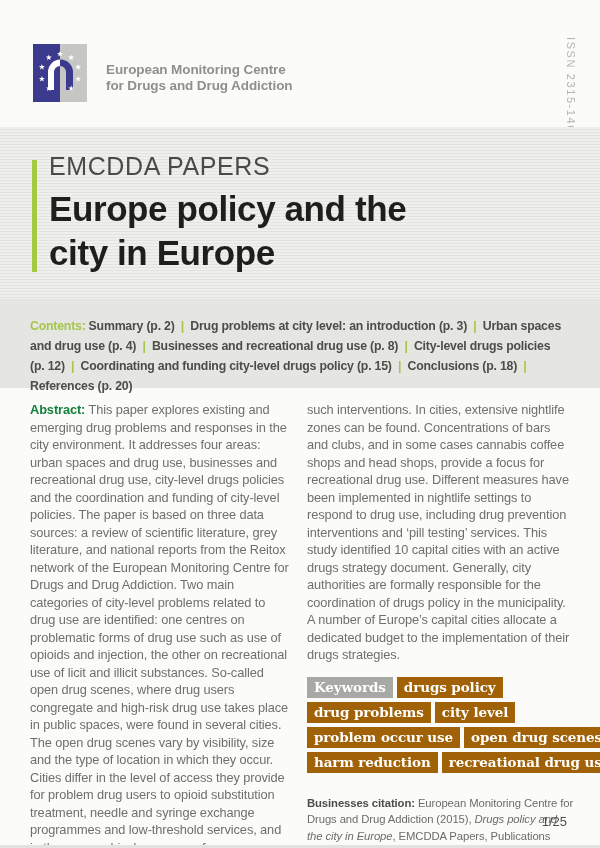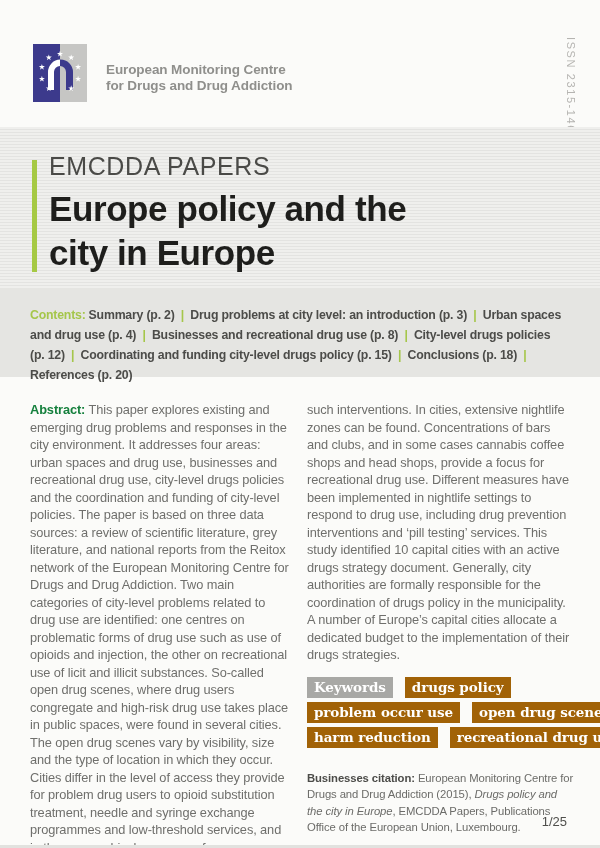--- a/index.html
+++ b/index.html
@@ -18,36 +18,36 @@
   
   .masthead { position:absolute; top:127px; left:0; width:600px; height:176px;
               background:repeating-linear-gradient(#efefed 0 2px, #e3e3e1 2px 3px);padding-left:36px; }
   .accent-bar { position:absolute; left:32px; top:33px; width:5px; height:112px; background:#a6c944; }
   .mast-text { position:absolute; left:49px; top:25px; }
   .series { font-size:25px; color:#4a4a47; letter-spacing:0.6px; }
   .title { margin-top:6px; font-size:35px; font-weight:700; color:#1e1e1c;
            line-height:44px; letter-spacing:-0.4px; }
 
   
-  .contents-band { position:absolute; top:288px; left:0; width:600px; height:89px; background:#e5e5e2; }
+  .contents-band { position:absolute; top:299px; left:0; width:600px; height:89px; background:#e5e5e2; }
   .contents-line { padding:17px 35px 0 30px; font-size:12.3px; font-weight:700;
                    line-height:20px; color:#4c4c49; letter-spacing:-0.2px; }
   .contents-label { color:#a5c64a; margin-right:3px; }
   .csep { color:#a5c64a; padding:0 3px; }
   .citem { color:#4c4c49; }
 
   
   .bodycols { position:absolute; top:401px; left:30px; width:541px; display:flex; gap:14px; }
   .col { width:263px; font-size:12.8px; line-height:17.5px; color:#6f6f6c; letter-spacing:-0.1px; }
   .col-right { width:264px; }
   .abstract-label { color:#15803d; font-weight:700; }
 
   
   .kw-block { margin-top:13px; }
-  .kw-row { display:flex; gap:12px; margin-bottom:4px; }
+  .kw-row { display:flex; gap:4px; margin-bottom:4px; }
   .kw-tag { background:#a16207; color:#ffffff; font-family:"DejaVu Serif", serif;
             font-weight:700; font-size:13.5px; line-height:16px; padding:2px 7px 3px;
             white-space:nowrap; }
   .kw-gray { background:#a8a8a5; }
 
   
   .citation { margin-top:22px; font-size:11.3px; line-height:16.5px; color:#6c6c69; width:268px; }
   .cit-label { font-weight:700; color:#4c4c49; }
   .cit-italic { font-style:italic; }
 
@@ -122,20 +122,24 @@
     <div class="col col-right">
       <span>such interventions. In cities, extensive nightlife zones can be found. Concentrations of bars and clubs, and in some cases cannabis coffee shops and head shops, provide a focus for recreational drug use. Different measures have been implemented in nightlife settings to respond to drug use, including drug prevention interventions and ‘pill testing’ services. This study identified 10 capital cities with an active drugs strategy document. Generally, city authorities are formally responsible for the coordination of drugs policy in the municipality. A number of Europe’s capital cities allocate a dedicated budget to the implementation of their drugs strategies.</span>
 
       <div class="kw-block">
         <div>
             <div class="kw-row">
               <span class="kw-tag kw-gray">Keywords</span>
               <span class="kw-tag">drugs policy</span>
             </div>
             <div class="kw-row">
+              <span class="kw-tag">drug problems</span>
+              <span class="kw-tag">city level</span>
+            </div>
+            <div class="kw-row">
               <span class="kw-tag">problem occur use</span>
               <span class="kw-tag">open drug scenes</span>
             </div>
             <div class="kw-row">
               <span class="kw-tag">harm reduction</span>
               <span class="kw-tag">recreational drug use</span>
             </div>
           </div>
       </div>
 

